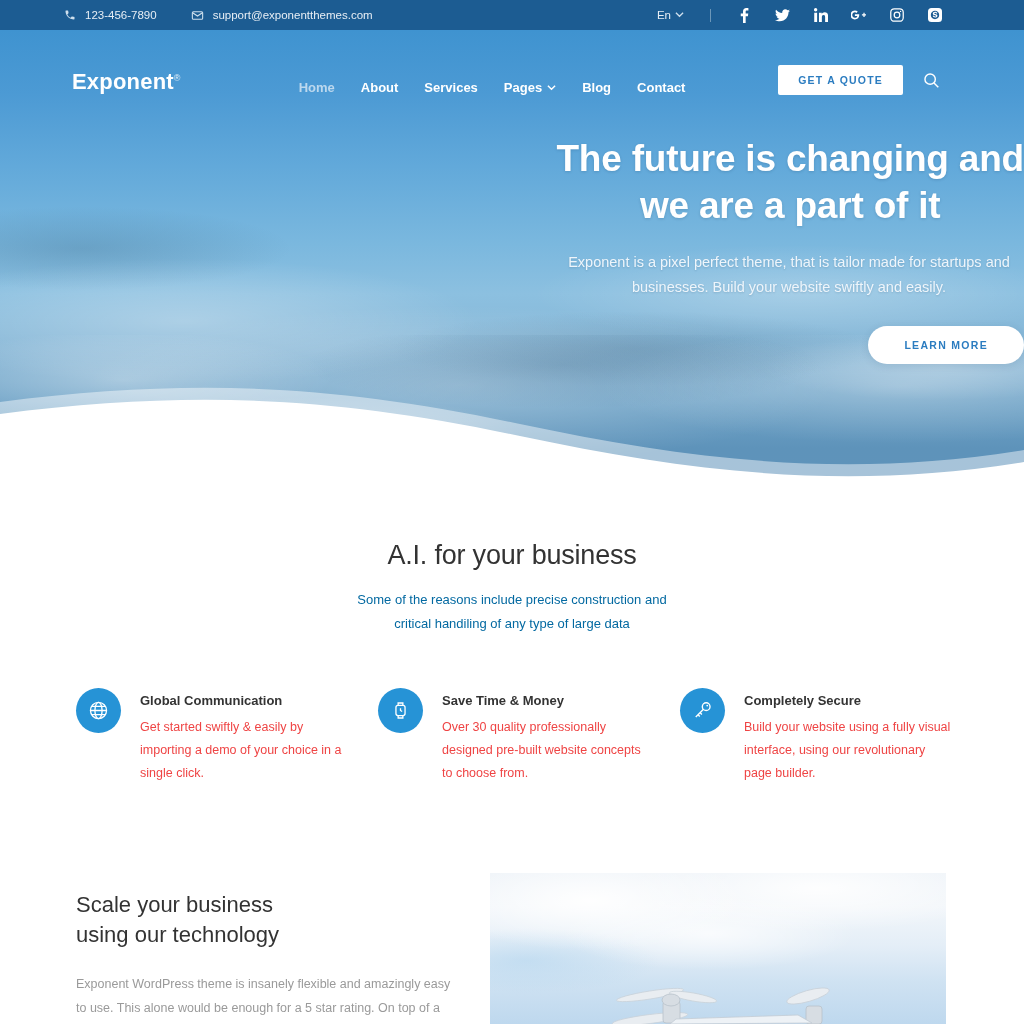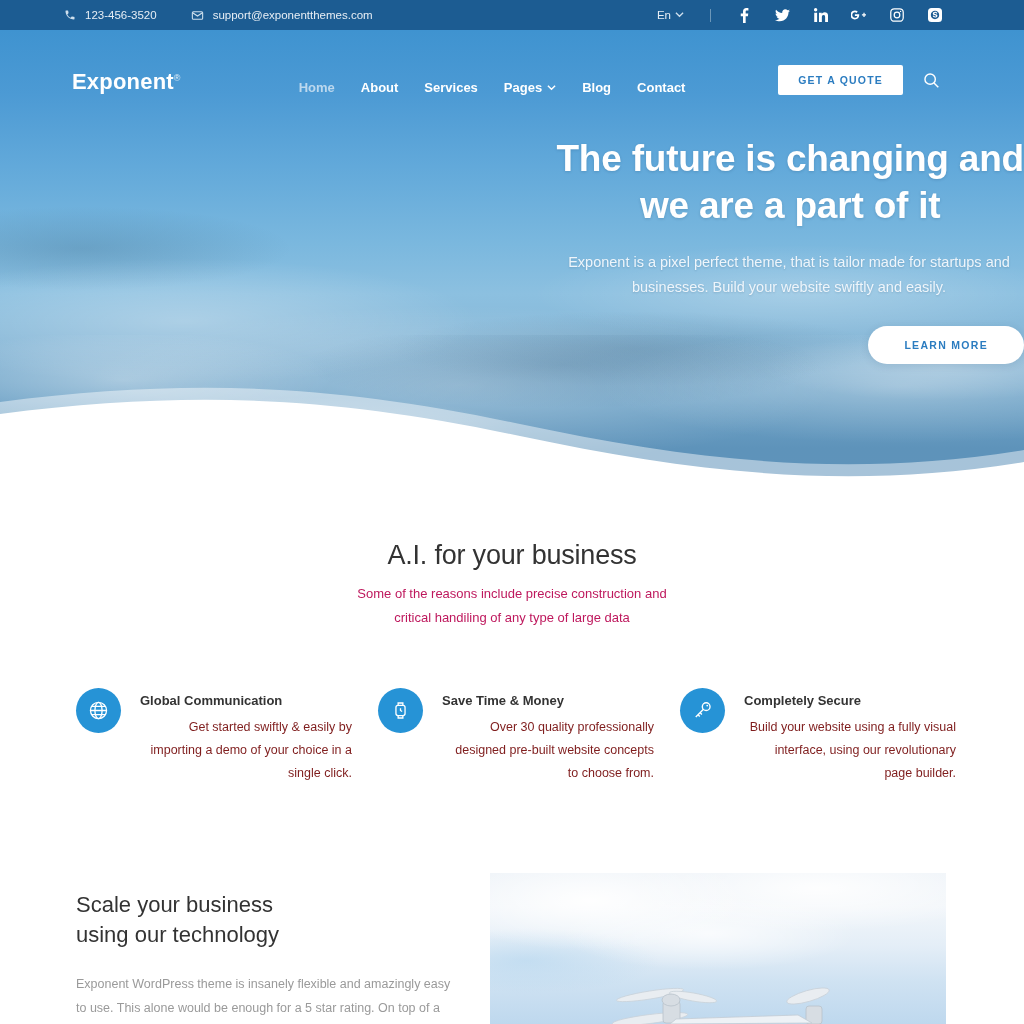--- a/index.html
+++ b/index.html
@@ -116,37 +116,37 @@
     margin-top: 26px; background: #ffffff; color: #2b7cc0;
     font-size: 10.5px; font-weight: bold; letter-spacing: 1.3px;
     padding: 13px 36px; border: 0; border-radius: 22px; cursor: pointer;
     box-shadow: 0 2px 8px rgba(20,60,95,.12);
   }
 
   
   .ai-section { position: absolute; top: 540px; left: 0; width: 1024px; text-align: center; }
   .ai-title { font-size: 27px; color: #333333; font-weight: normal; letter-spacing: -.2px; }
   .ai-sub {
-    margin: 11px auto 0; font-size: 13px; color: #be185d; line-height: 1.85;
+    margin: 17px auto 0; font-size: 13px; color: #0369a1; line-height: 1.85;
     max-width: 340px;
   }
 
   
   .features {
     position: absolute; top: 688px; left: 76px; width: 880px;
     display: flex; gap: 26px;
   }
   .feat { display: flex; gap: 19px; width: 293px; }
   .feat-icon {
     flex: 0 0 auto; width: 45px; height: 45px; border-radius: 50%;
     background: #2693d6; color: #ffffff;
     display: flex; align-items: center; justify-content: center;
   }
   .feat-title { font-size: 13px; font-weight: bold; color: #333333; margin-top: 5px; }
-  .feat-text { margin-top: 8px; font-size: 12.5px; color: #7f1d1d; line-height: 1.84; text-align: right; }
+  .feat-text { margin-top: 8px; font-size: 12.5px; color: #ef4444; line-height: 1.84; }
 
   
   .scale { position: absolute; top: 890px; left: 76px; width: 380px; }
   .scale-title { font-size: 22px; color: #333333; line-height: 1.36; font-weight: normal; }
   .scale-text { margin-top: 22px; font-size: 12.5px; color: #9a9a9a; line-height: 1.95; }
 
   .photo {
     position: absolute; top: 873px; left: 490px; width: 456px; height: 151px;
     overflow: hidden;
     background:
@@ -168,21 +168,21 @@
 <div class="page">
 
   <div class="topbar">
     <div class="topbar-left">
       <div class="tb-item">
         <span>
           <svg width="12" height="12" viewBox="0 0 24 24" fill="#cfe0ee">
             <path d="M6.6 10.8c1.4 2.8 3.8 5.2 6.6 6.6l2.2-2.2c.3-.3.7-.4 1-.2 1.2.4 2.4.6 3.6.6.6 0 1 .4 1 1V20c0 .6-.4 1-1 1C10.6 21 3 13.4 3 4c0-.6.4-1 1-1h3.5c.6 0 1 .4 1 1 0 1.3.2 2.5.6 3.6.1.3 0 .7-.2 1l-2.3 2.2z"></path>
           </svg>
         </span>
-        <span>123-456-3520</span>
+        <span>123-456-7890</span>
       </div>
       <div class="tb-item">
         <span>
           <svg width="13" height="13" viewBox="0 0 24 24" fill="none" stroke="#cfe0ee" stroke-width="2">
             <rect x="2.5" y="5" width="19" height="14" rx="2"></rect>
             <path d="M3 7l9 6 9-6"></path>
           </svg>
         </span>
         <span>support@exponentthemes.com</span>
       </div>

